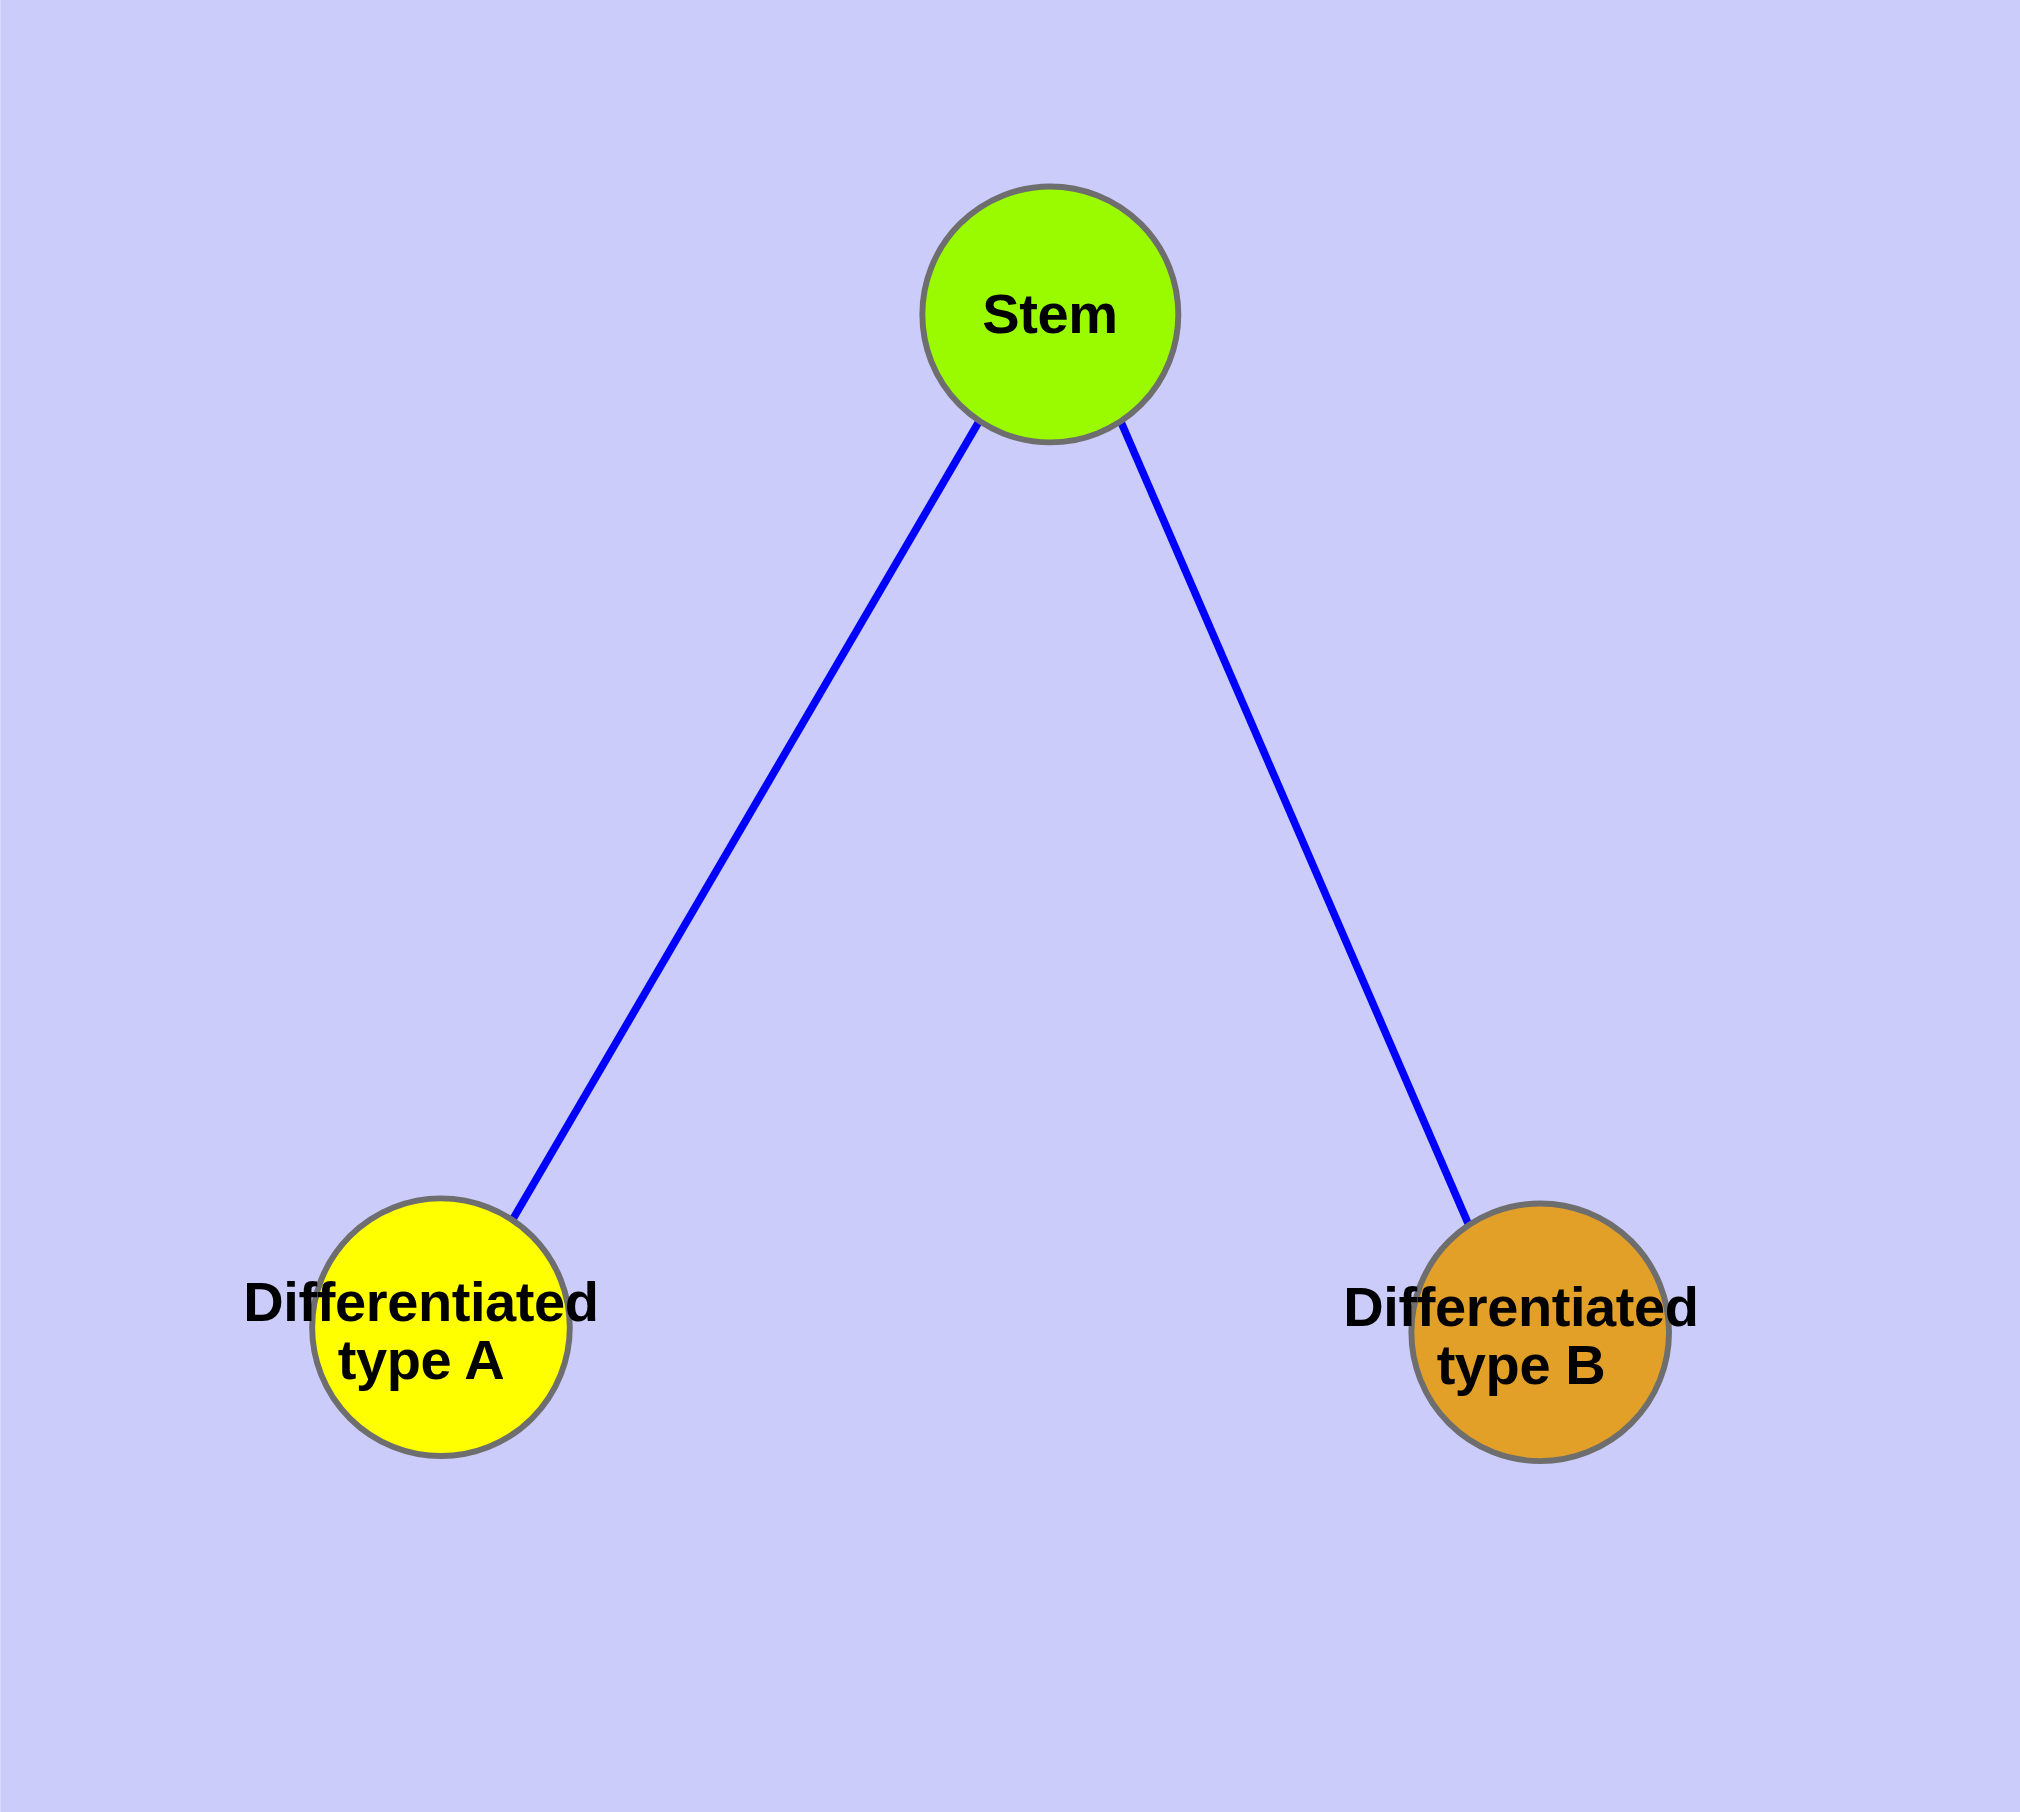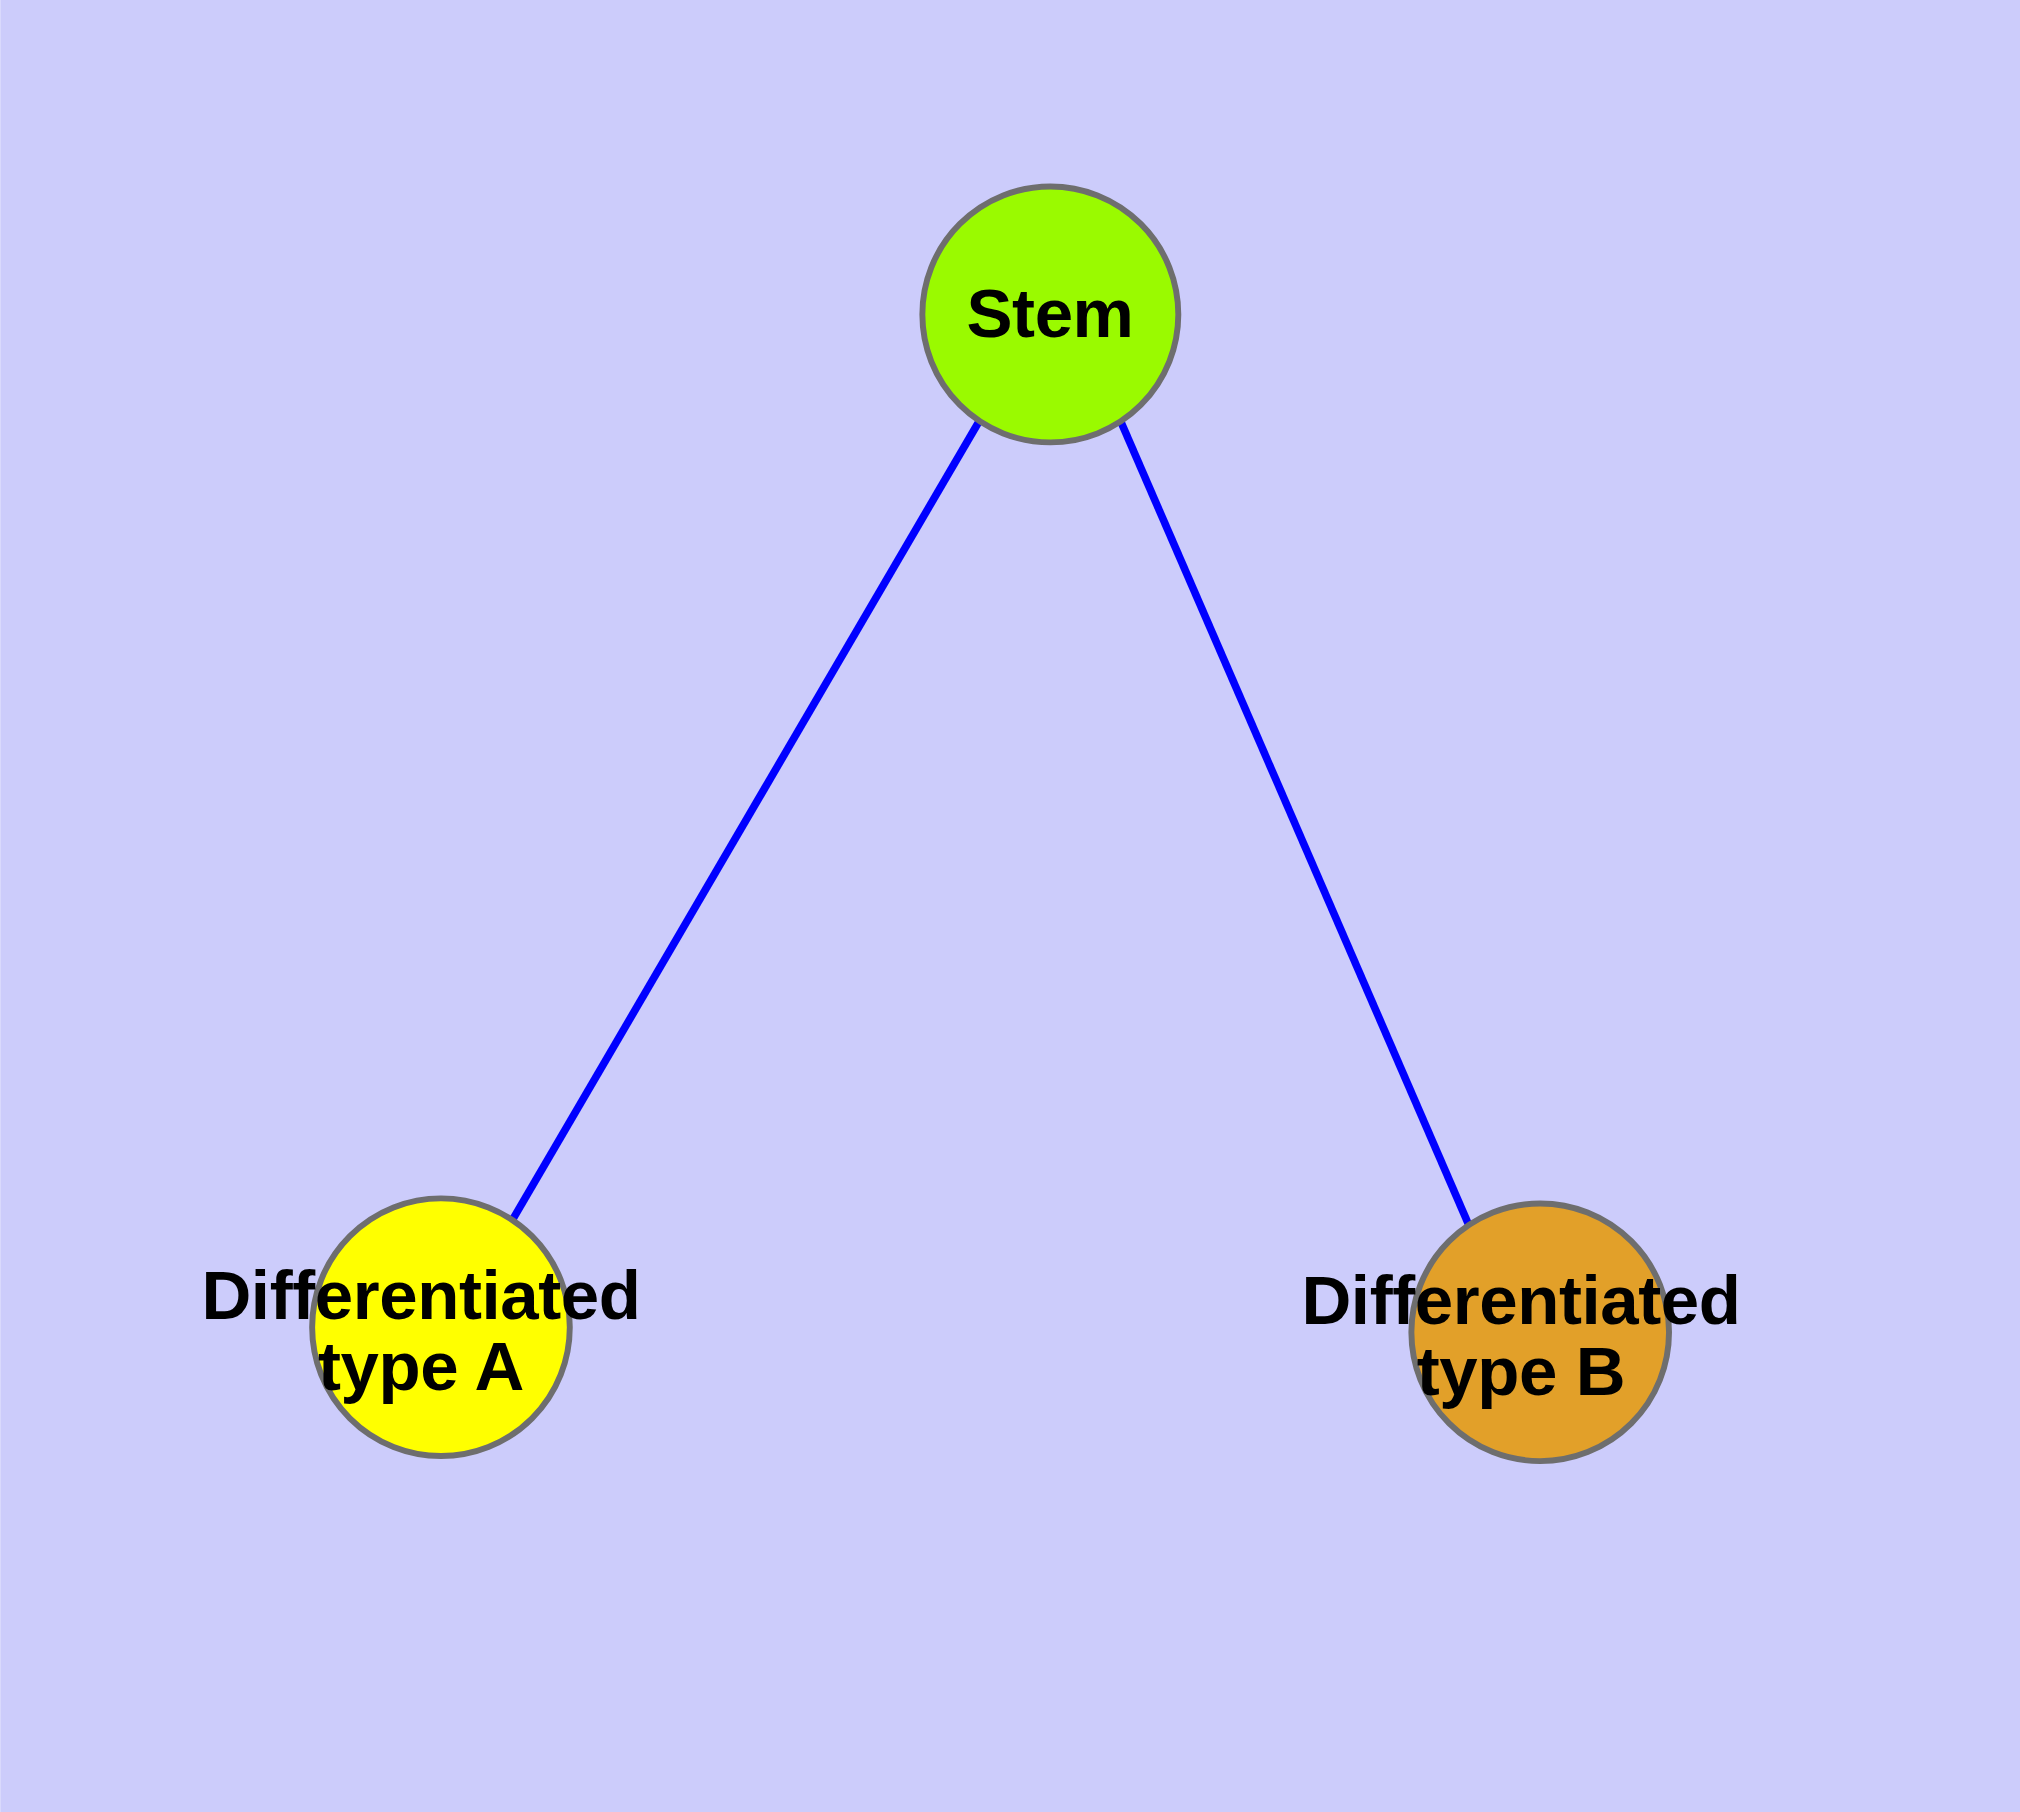--- a/index.html
+++ b/index.html
@@ -29,21 +29,21 @@
   .graph-edge {
     stroke: #0000ff;
     stroke-width: 9;
     stroke-linecap: butt;
     fill: none;
   }
   .node-label {
     position: absolute;
     color: #000000;
     font-weight: bold;
-    font-size: 69px;
+    font-size: 56px;
     line-height: 1.03;
     text-align: center;
     white-space: pre-line;
     letter-spacing: -0.4px;
     transform: translate(-50%, -50%);
     pointer-events: none;
     -webkit-font-smoothing: antialiased;
   }
 </style>
 </head>

